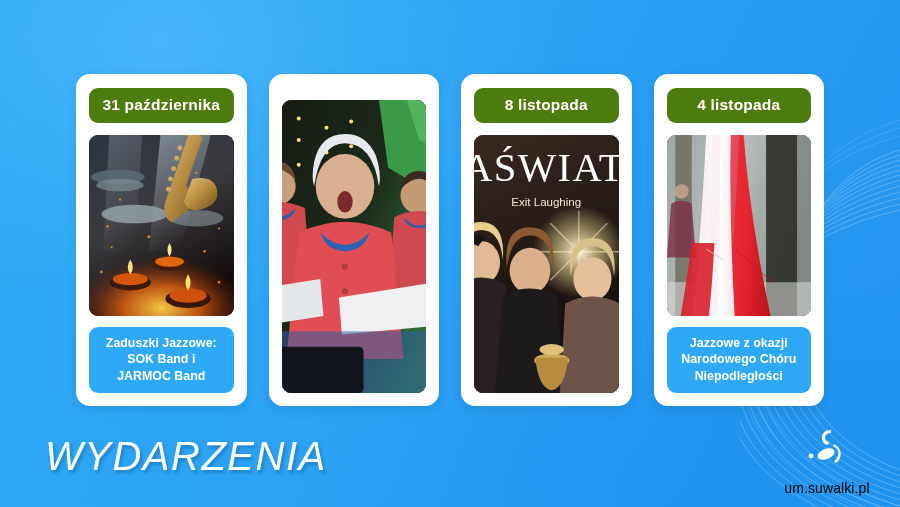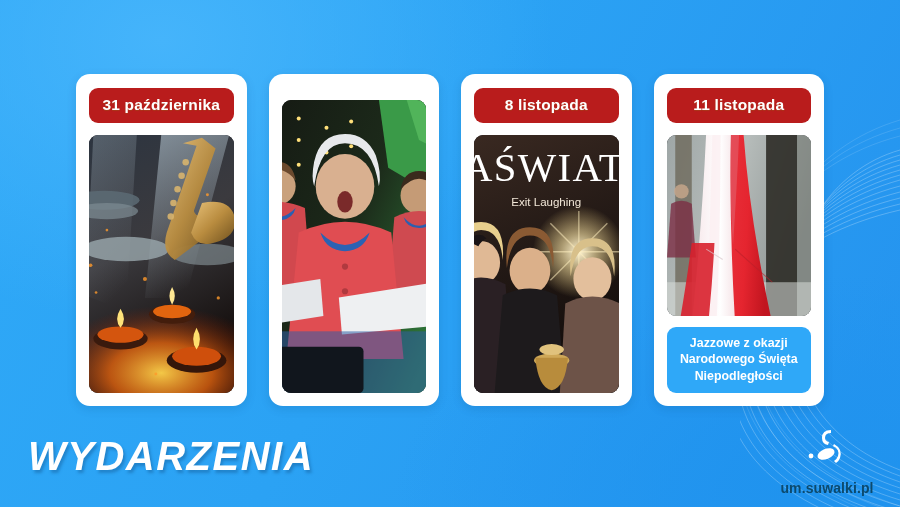--- a/index.html
+++ b/index.html
@@ -31,21 +31,21 @@
     flex:1 1 0;
     background:#ffffff;
     border-radius:14px;
     box-shadow:0 3px 10px rgba(10,70,120,.16);
     padding:14px 13px 13px 13px;
     display:flex; flex-direction:column; align-items:center;
   }
 
   .date-pill {
     width:100%;
-    background:#b91c1c;
+    background:#4d7c0f;
     border-radius:9px;
     color:#ffffff;
     font-weight:bold;
     font-size:15.5px;
     letter-spacing:.2px;
     text-align:center;
     padding:8px 4px 9px;
     text-shadow:0 1px 1px rgba(140,110,20,.35);
     white-space:nowrap;
   }
@@ -73,41 +73,41 @@
     text-align:center;
     padding:8px 6px 9px;
   }
 
   
   .card.c1 .photo { margin-bottom:0; }
 
   
   #wydarzenia {
     position:absolute;
-    left:28px; top:434px;
+    left:45px; top:434px;
     font-size:40px;
-    font-weight:bold;
+    font-weight:normal;
     font-style:italic;
     color:#ffffff;
     letter-spacing:1.5px;
     text-shadow:2px 3px 3px rgba(20,90,150,.45);
     white-space:nowrap;
   }
 
   #logo {
     position:absolute;
     right:14px; top:424px;
     width:118px; height:72px;
     display:flex; flex-direction:column; align-items:center; justify-content:flex-end;
   }
   #logo-mark { width:52px; height:42px; }
   #logo-text {
-    color:#0c4a6e;
+    color:#000000;
     font-size:14px;
-    font-weight:bold;
+    font-weight:normal;
     letter-spacing:.1px;
     margin-top:12px;
     white-space:nowrap;
   }
 </style>
 </head>
 <body>
 
 <div id="bg"></div>
 
@@ -204,20 +204,25 @@
             <circle cx="112" cy="120" r="1.2"></circle>
           <circle cx="126" cy="98" r="1"></circle>
             <circle cx="12" cy="140" r="1.4"></circle>
           <circle cx="126" cy="150" r="1.3"></circle>
             <circle cx="66" cy="176" r="1.1"></circle>
           <circle cx="22" cy="116" r="1"></circle>
             <circle cx="104" cy="44" r="1.1"></circle>
         </g>
       </svg>
     </div>
+    <div class="caption">
+      <span>Zaduszki Jazzowe:</span><br>
+      <span>SOK Band i</span><br>
+      <span>JARMOC Band</span>
+    </div>
   </div>
 
   <div class="card c2">
     <div class="photo">
       <svg viewBox="0 0 140 190" preserveAspectRatio="xMidYMid slice">
         <defs>
           <linearGradient id="g2bg" x1="0" y1="0" x2="1" y2="0.6">
             <stop offset="0" stop-color="#141712"></stop>
               <stop offset="0.55" stop-color="#1c2a1a"></stop>
             <stop offset="1" stop-color="#2f7a3a"></stop>
@@ -321,21 +326,21 @@
         <g>
           <ellipse cx="74" cy="166" rx="13" ry="5" fill="#cfa858"></ellipse>
           <path d="M62 164 q2 22 12 24 q10-2 12-24 z" fill="#b88c3c"></path>
           <ellipse cx="74" cy="158" rx="9" ry="4" fill="#e0c27d"></ellipse>
         </g>
       </svg>
     </div>
   </div>
 
   <div class="card c4">
-    <div class="date-pill">11 listopada</div>
+    <div class="date-pill">4 listopada</div>
     <div class="photo">
       <svg viewBox="0 0 140 190" preserveAspectRatio="xMidYMid slice">
         <defs>
           <linearGradient id="g4bg" x1="0" y1="0" x2="1" y2="0.4">
             <stop offset="0" stop-color="#9ea6a6"></stop>
               <stop offset="0.5" stop-color="#b6bcba"></stop>
             <stop offset="1" stop-color="#8d9493"></stop>
           </linearGradient>
           <linearGradient id="g4white" x1="0" y1="0" x2="1" y2="0">
             <stop offset="0" stop-color="#f6e6e9"></stop>
@@ -367,21 +372,21 @@
         <path d="M62 4 q-2 60 2 110 q4-60 6-110 z" fill="#e0717f" opacity=".45"></path>
 
         <path d="M24 112 q-6 44 -12 78 h28 q4-40 6-78 z" fill="#d8202c" opacity=".9"></path>
 
         <path d="M66 118 L102 150" stroke="#b8202a" stroke-width="1" fill="none" opacity=".6"></path>
         <path d="M38 118 L54 128" stroke="#d9c6cb" stroke-width="1" fill="none" opacity=".7"></path>
       </svg>
     </div>
     <div class="caption">
       <span>Jazzowe z okazji</span><br>
-      <span>Narodowego Święta</span><br>
+      <span>Narodowego Chóru</span><br>
       <span>Niepodległości</span>
     </div>
   </div>
 
 </div>
 
 <div id="wydarzenia">WYDARZENIA</div>
 
 <div id="logo">
   <svg id="logo-mark" viewBox="0 0 52 42">

